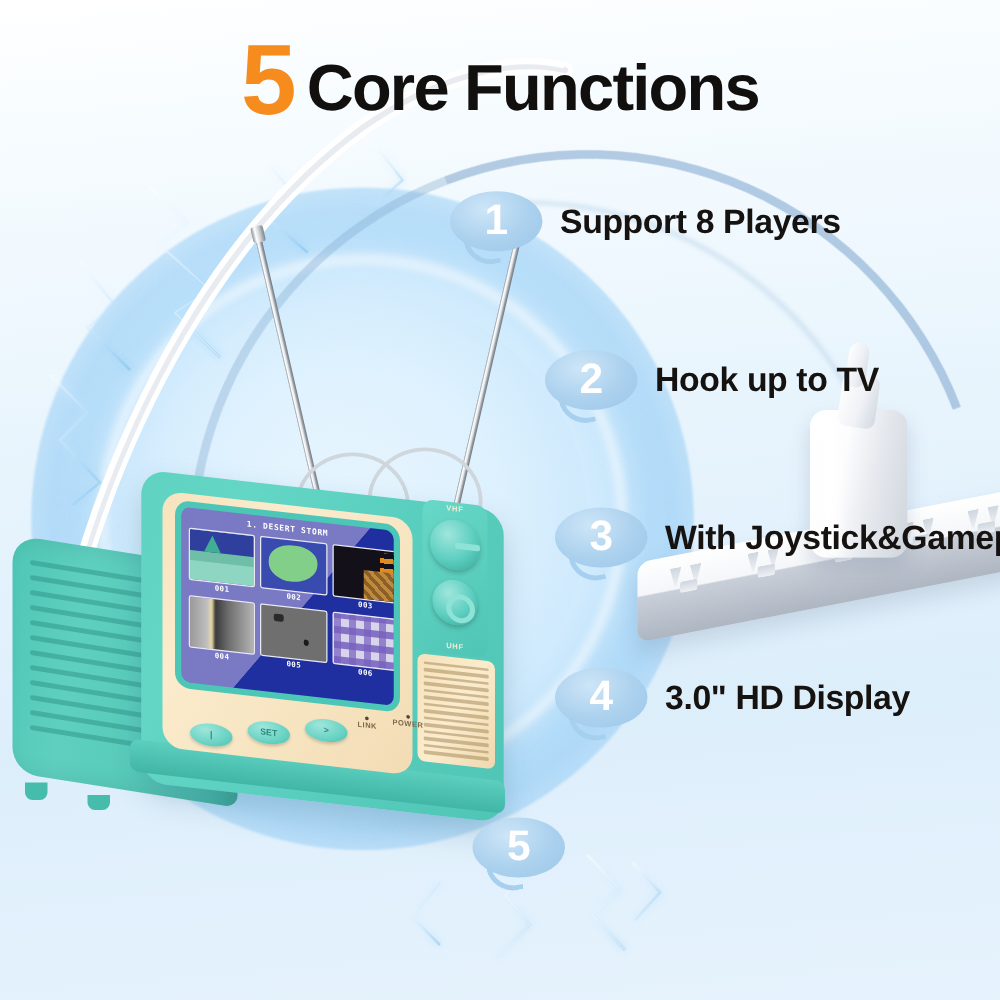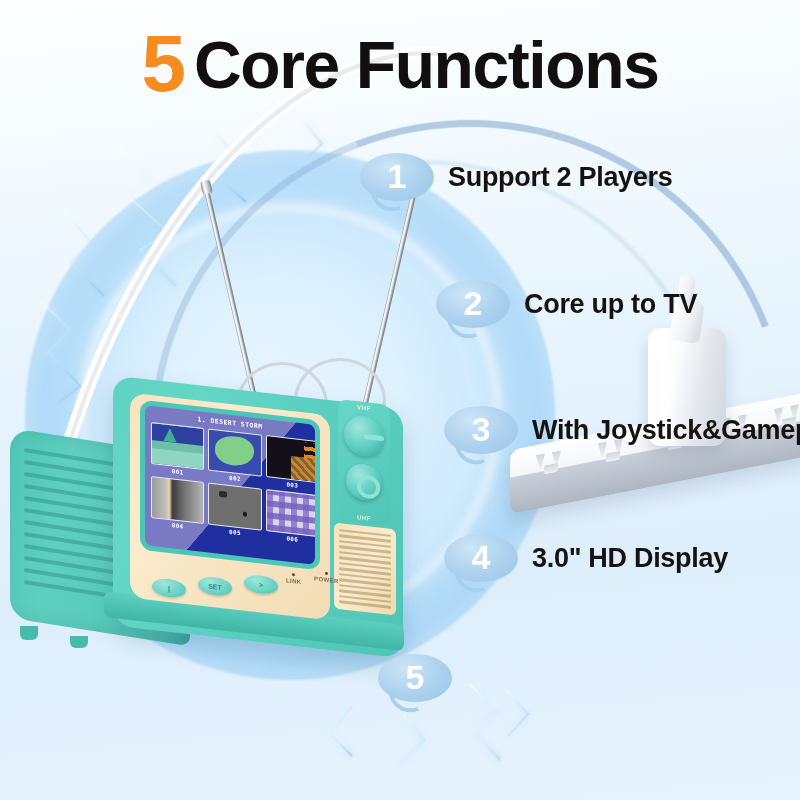--- a/index.html
+++ b/index.html
@@ -96,21 +96,21 @@
     white-space: nowrap;
   }
   .title-num {
     font-size: 80px;
     font-weight: 700;
     color: #f68b1e;
     letter-spacing: -1px;
     vertical-align: -3px;
   }
   .title-text {
-    font-size: 66px;
+    font-size: 52px;
     font-weight: 700;
     color: #12100e;
     letter-spacing: -1.4px;
     margin-left: 9px;
   }
 
   
   .feature {
     position: absolute;
     display: flex;
@@ -672,30 +672,30 @@
     <div class="plug-head"></div>
     <div class="plug-neck"></div>
   </div>
 
   <div class="feature" style="left:360px; top:153px;">
     <div class="badge">
       <span class="bubble"></span>
       <span class="tail"></span>
       <span class="num">1</span>
     </div>
-    <span class="feature-label">Support 2 Players</span>
+    <span class="feature-label">Support 8 Players</span>
   </div>
 
   <div class="feature" style="left:436px; top:280px;">
     <div class="badge">
       <span class="bubble"></span>
       <span class="tail"></span>
       <span class="num">2</span>
     </div>
-    <span class="feature-label">Core up to TV</span>
+    <span class="feature-label">Hook up to TV</span>
   </div>
 
   <div class="feature" style="left:444px; top:406px;">
     <div class="badge">
       <span class="bubble"></span>
       <span class="tail"></span>
       <span class="num">3</span>
     </div>
     <span class="feature-label">With Joystick&amp;Gamepad</span>
   </div>

